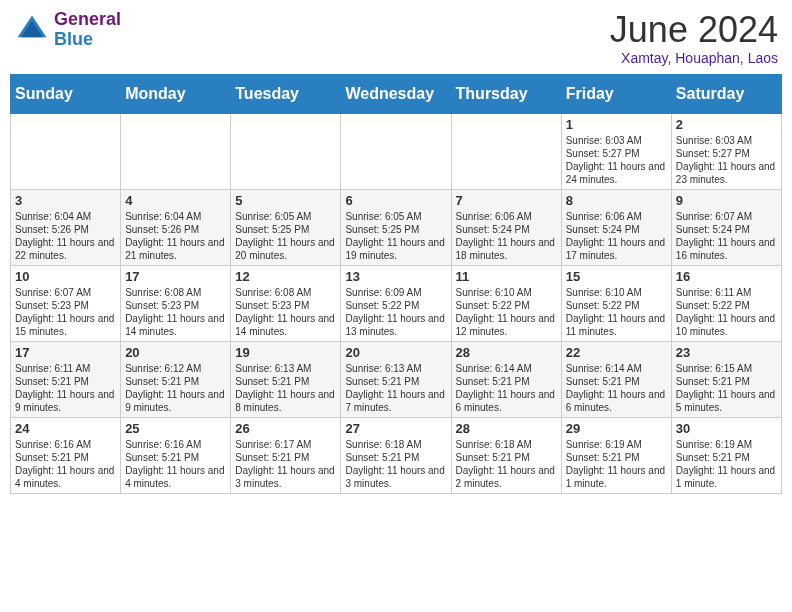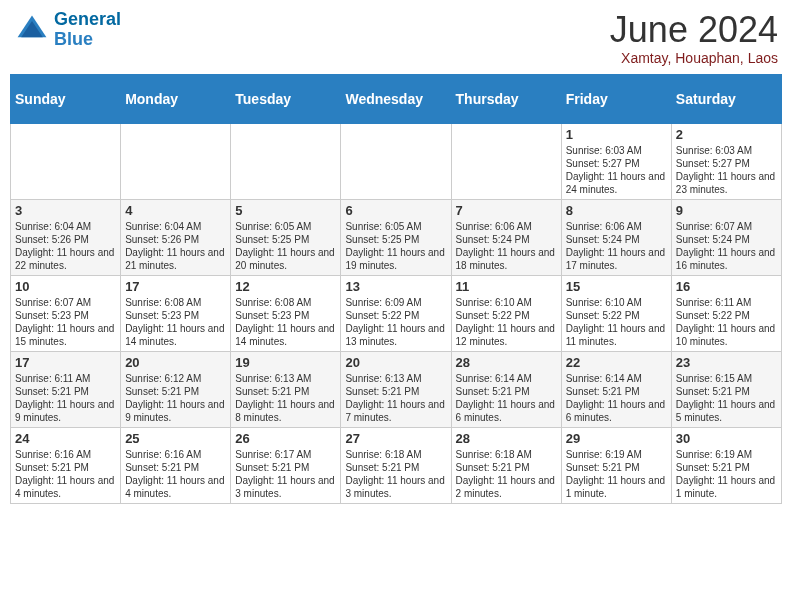--- a/index.html
+++ b/index.html
@@ -22,50 +22,50 @@
       align-items: center;
       gap: 4px;
     }
     .logo-text {
       font-size: 18px;
       font-weight: bold;
       color: #333;
       line-height: 1.1;
     }
     .logo-text span {
-      color: #0369a1;
+      color: #701a75;
     }
     .logo-icon {
       width: 36px;
       height: 36px;
     }
     .title-block {
       text-align: right;
     }
     .month-title {
       font-size: 36px;
       font-weight: 300;
       color: #333;
       line-height: 1.1;
     }
     .subtitle {
       font-size: 14px;
-      color: #7f1d1d;
+      color: #4c1d95;
     }
     .calendar {
       width: 100%;
       border-collapse: collapse;
       border: 1px solid #ccc;
     }
     .calendar th {
       background: #2a7fc1;
       color: #fff;
-      font-size: 14px;
+      font-size: 16px;
       font-weight: bold;
-      padding: 16px 4px;
+      padding: 10px 4px;
       text-align: left;
       border: 1px solid #2a7fc1;
     }
     .calendar td {
       vertical-align: top;
       border: 1px solid #ccc;
       padding: 3px 4px;
       width: 110px;
       min-height: 80px;
       background: #fff;

